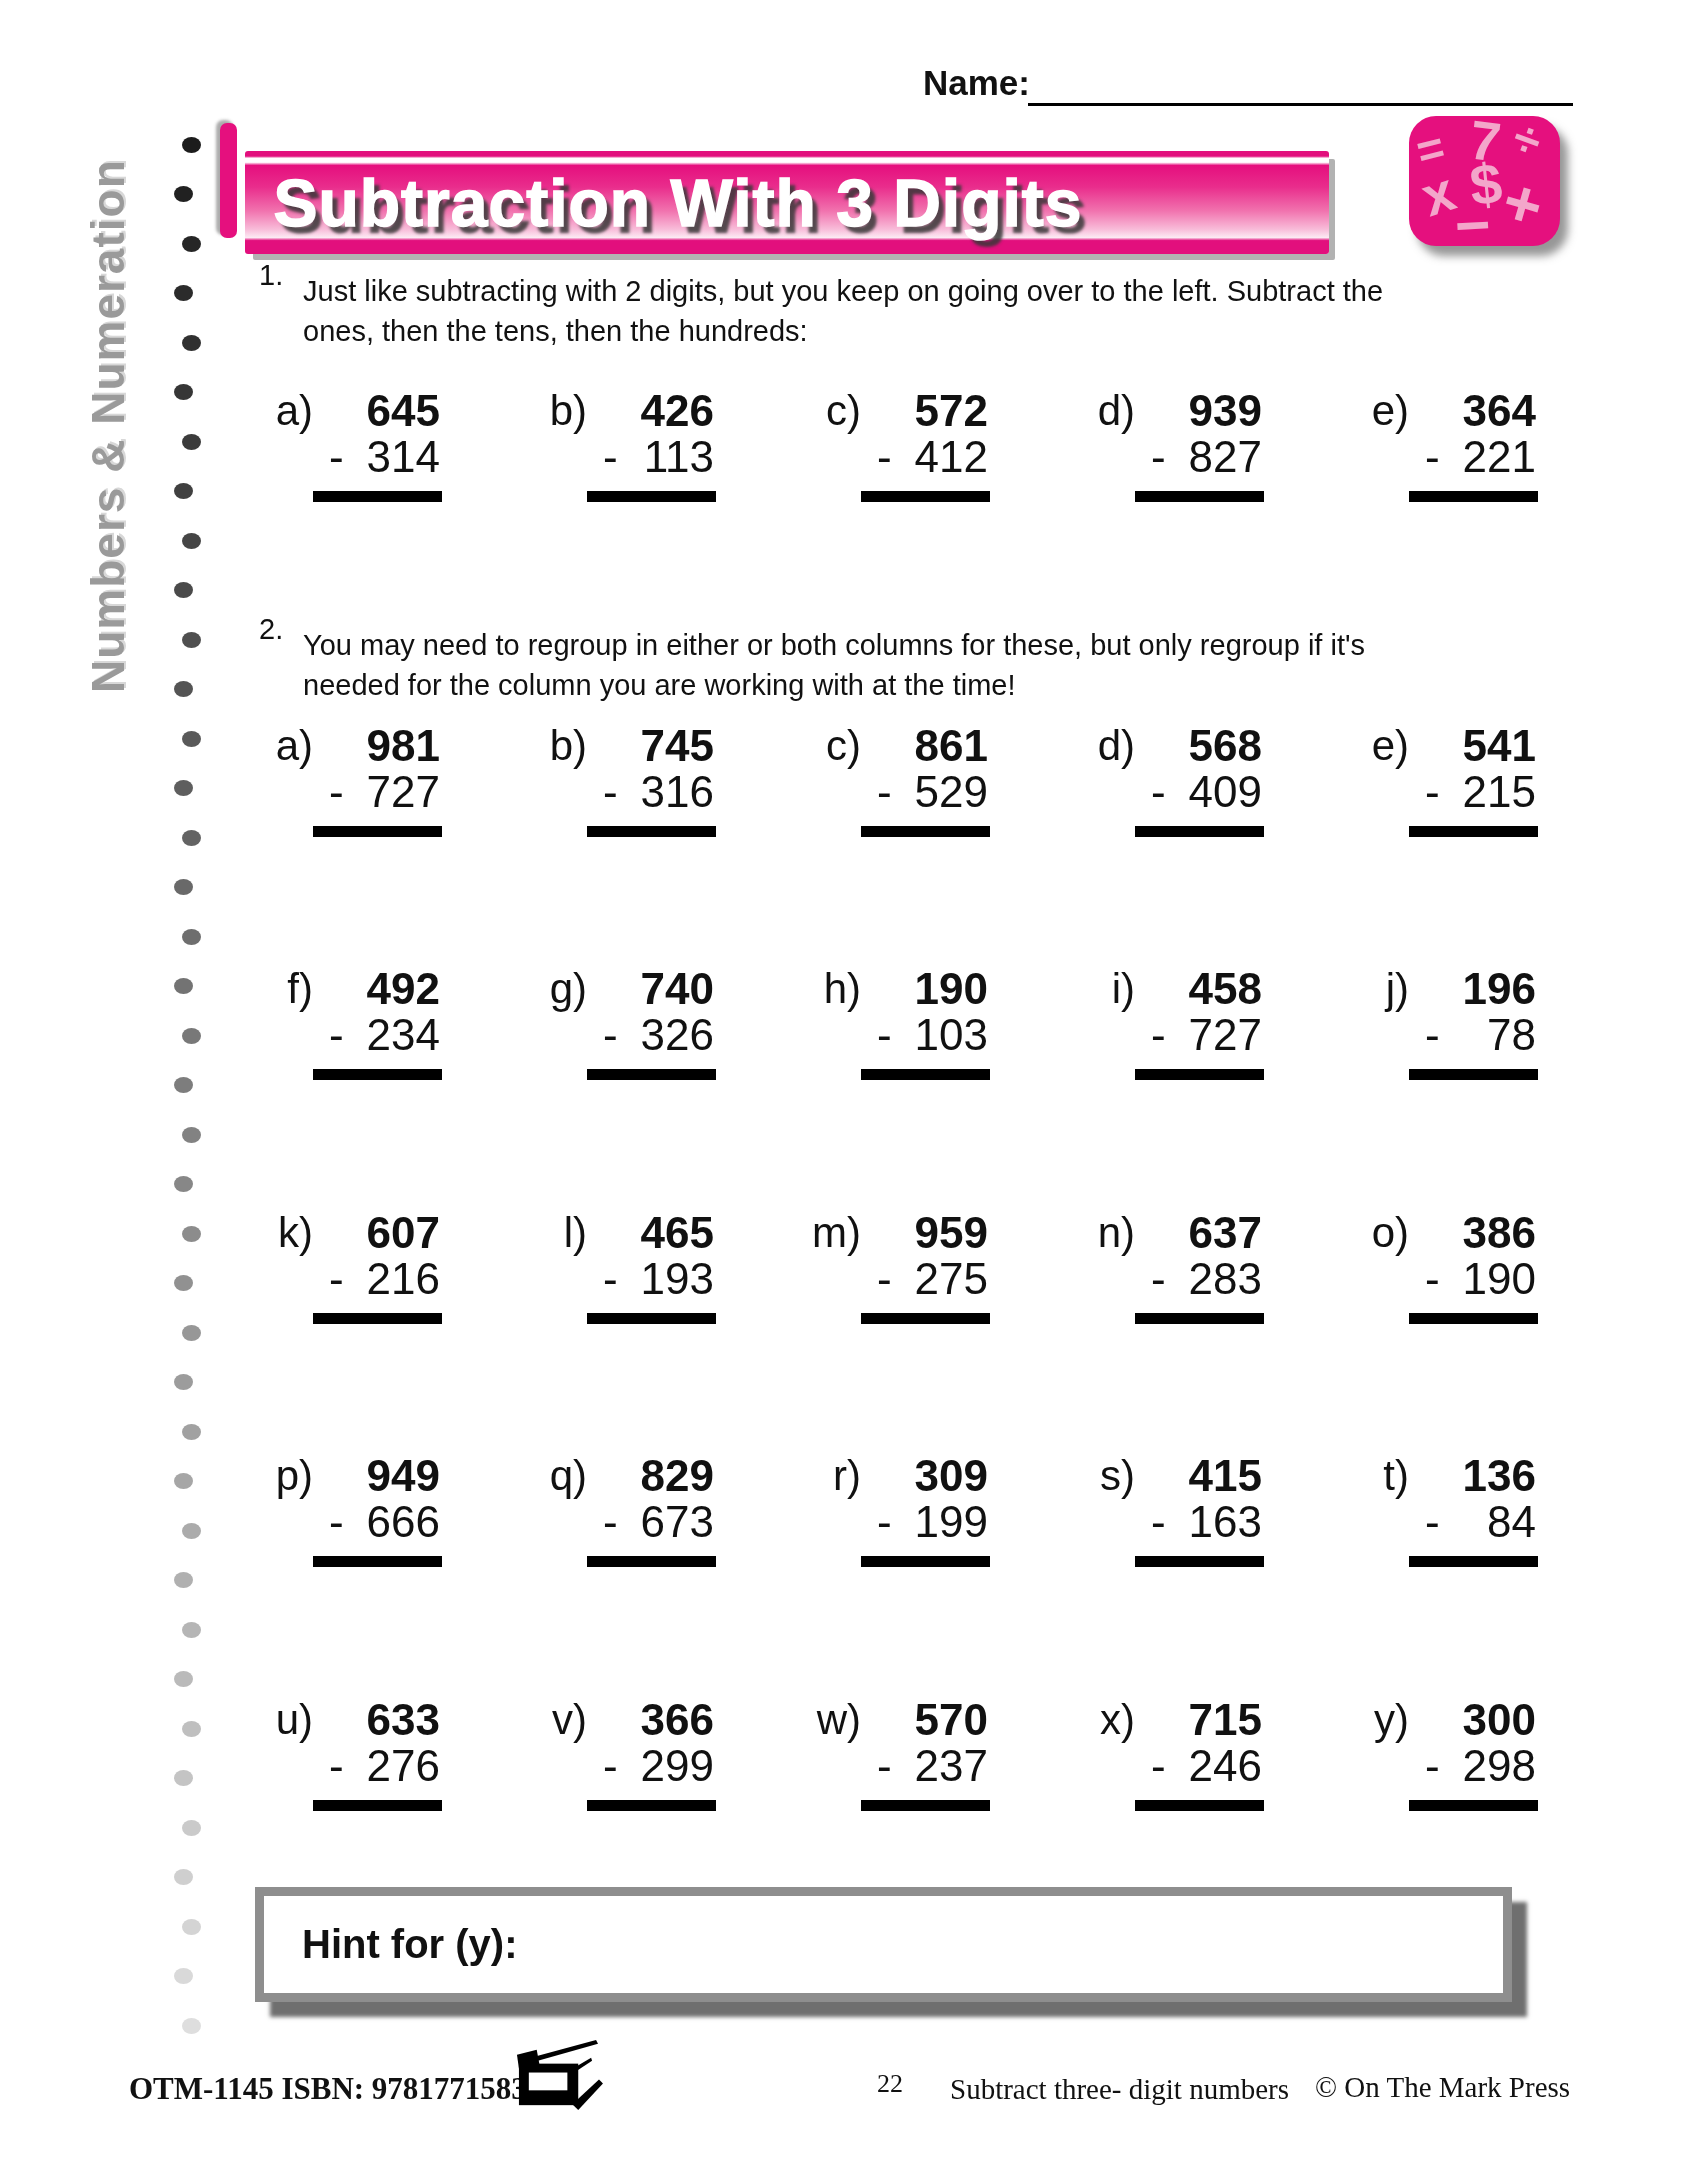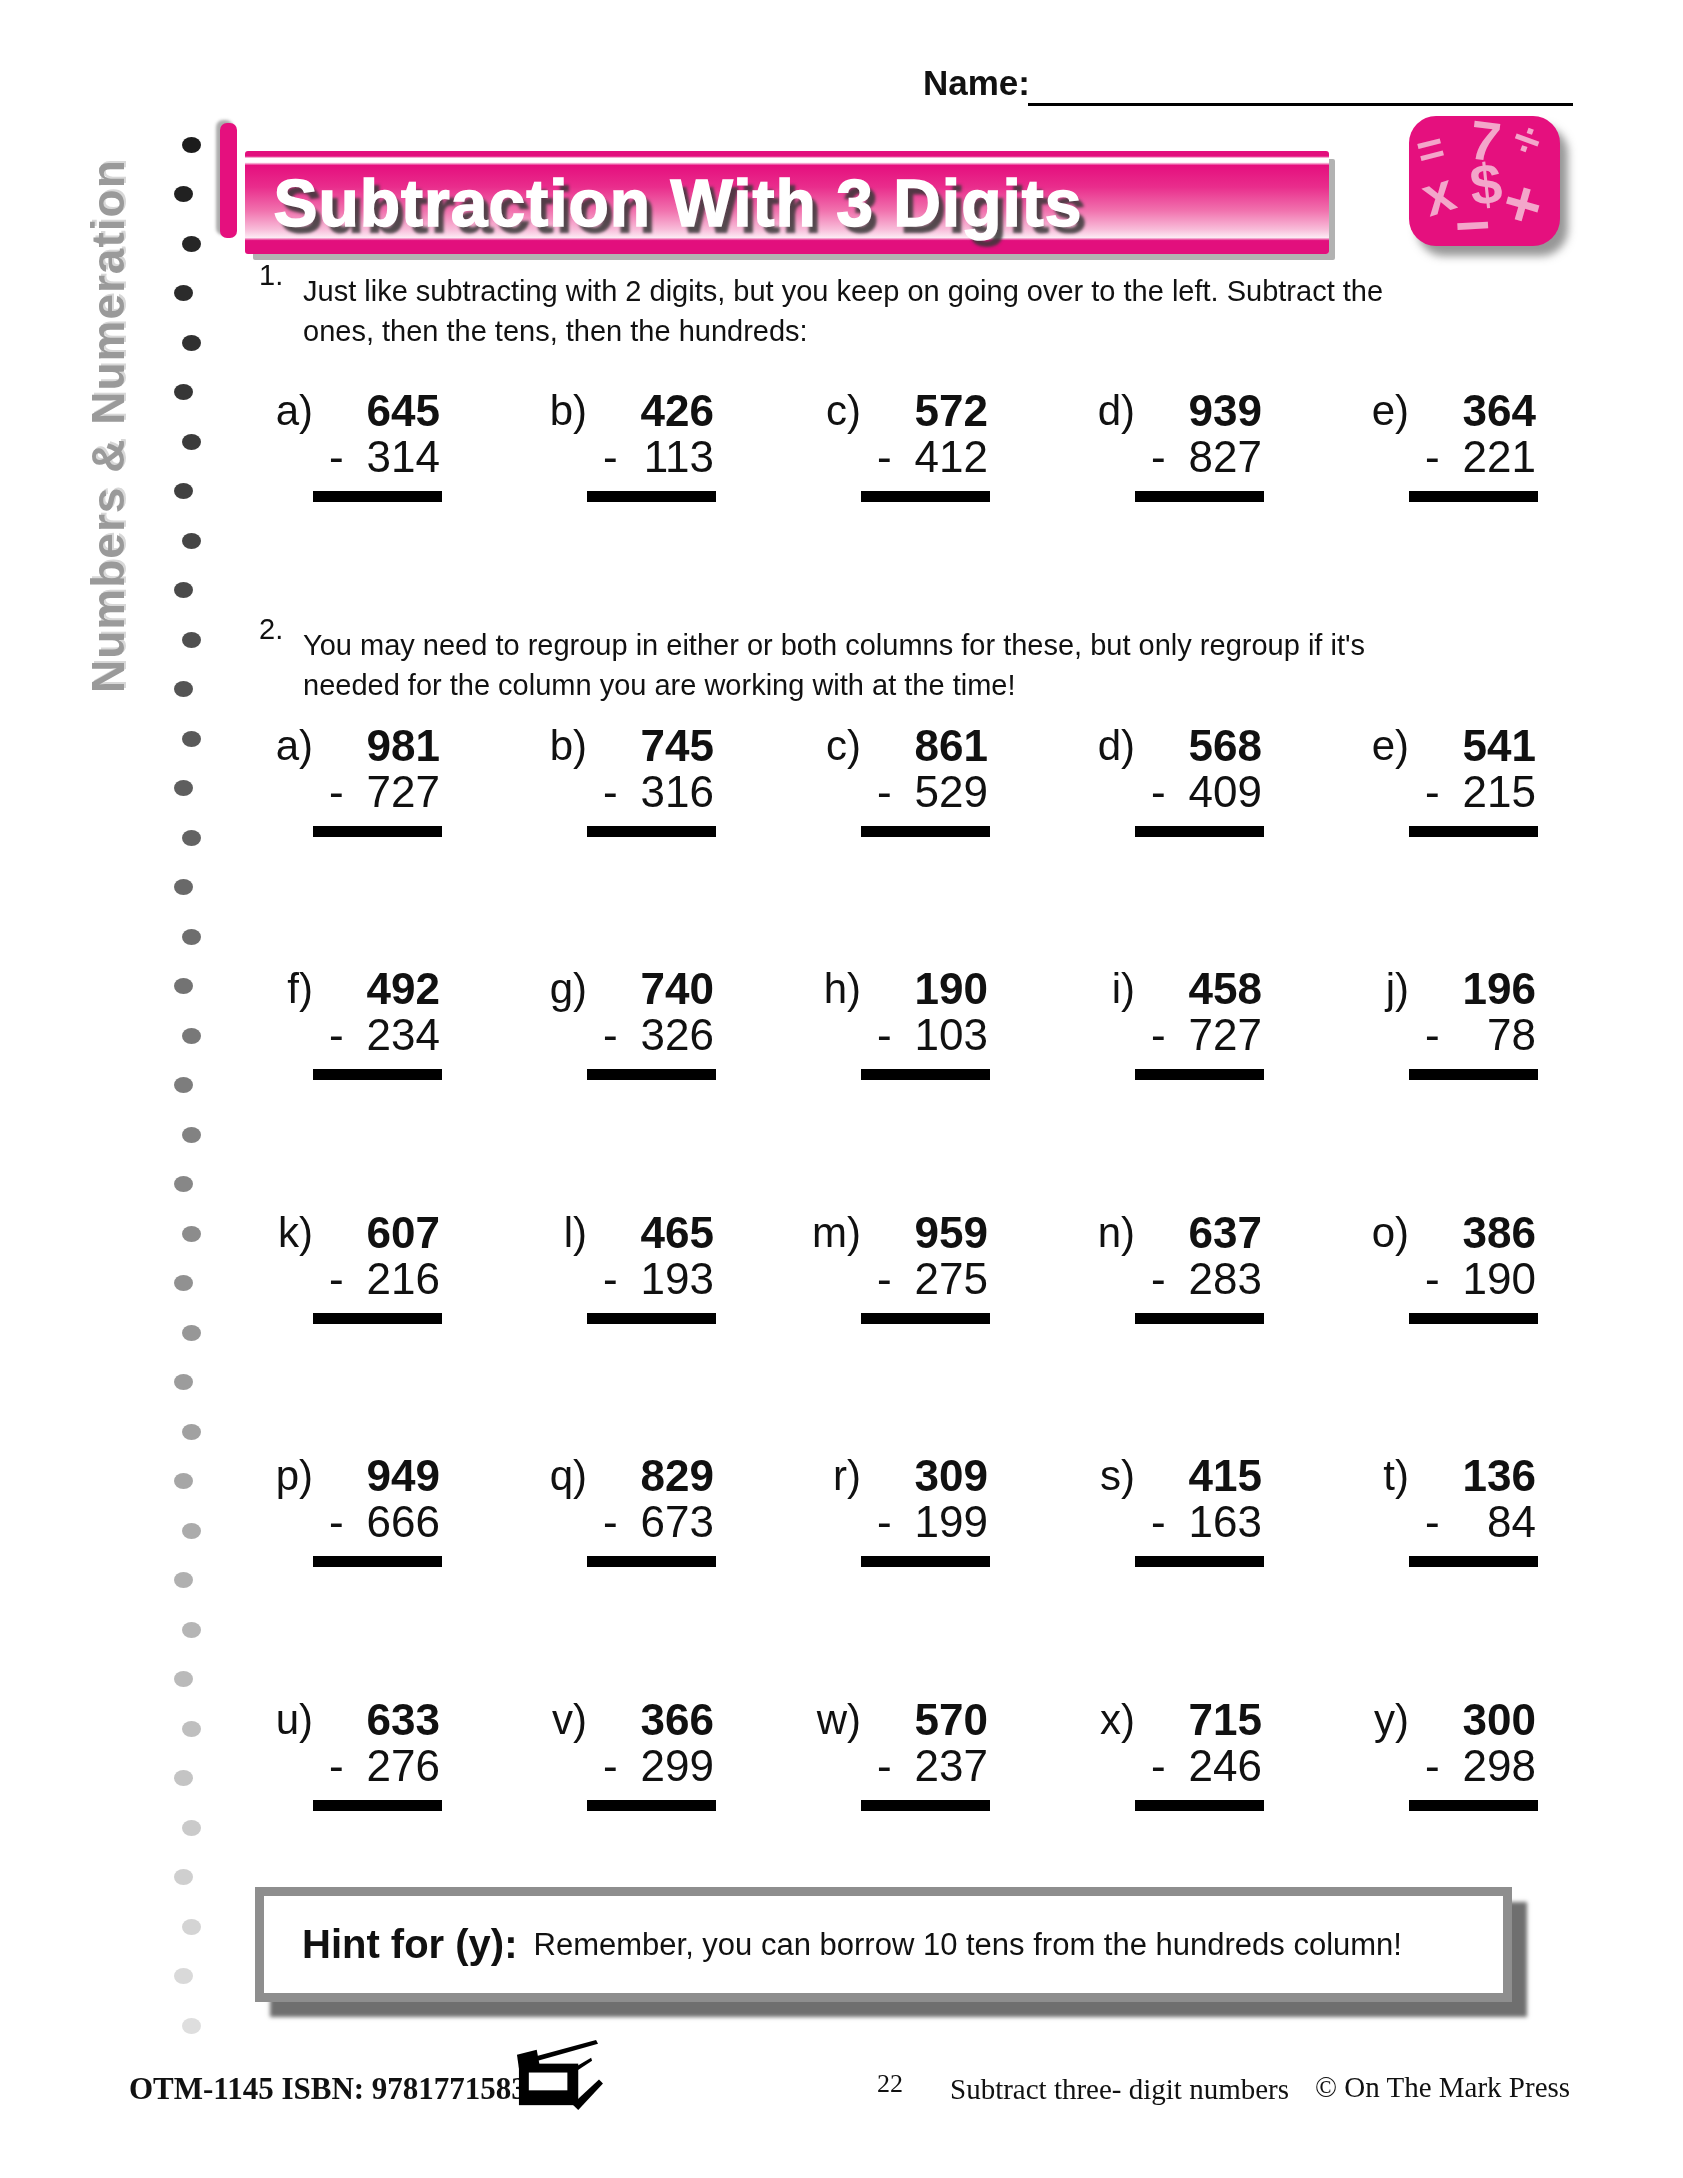--- a/index.html
+++ b/index.html
@@ -505,21 +505,20 @@
         <span>-</span>
         <span>298</span>
       </div>
       <div class="p-bar"></div>
     </div>
   </div>
 </div>
 
   <div class="hint-box">
     <span class="hint-label">Hint for (y):</span>
-    <span class="hint-text">Remember, you can borrow 10 tens from the hundreds column!</span>
   </div>
 
   <div class="footer">
     <span class="f-code">OTM-1145  ISBN: 9781771583190</span>
     <span class="f-icon">
       <svg width="99" height="85" viewBox="0 0 100 86" aria-hidden="true">
         <polygon points="12,32 20,26 90,7 92,11 24,30" fill="#000"></polygon>
         <polygon points="10,22 30,17 33,33 12,36" fill="#000"></polygon>
         <rect x="12" y="31" width="60" height="42" fill="#000"></rect>
         <rect x="22" y="40" width="39" height="18" fill="#fff"></rect>

